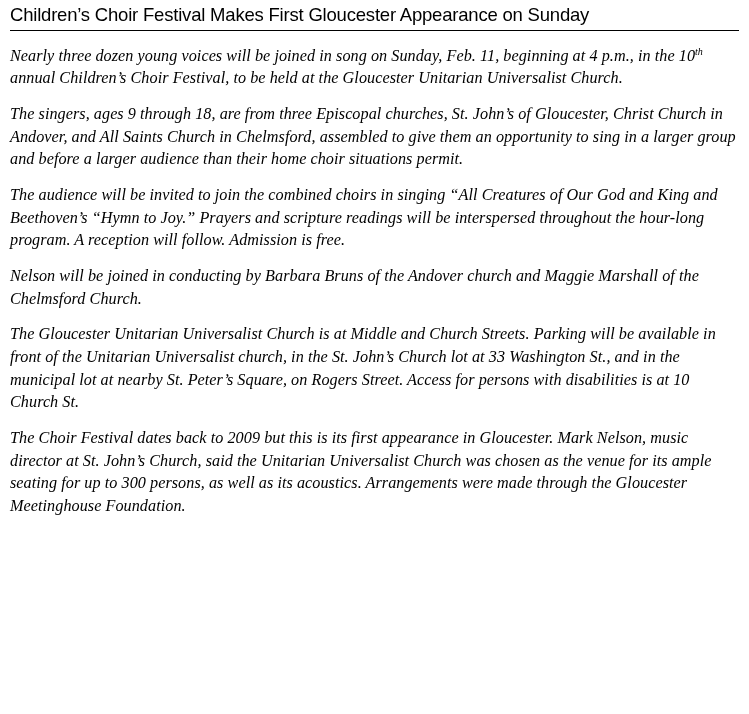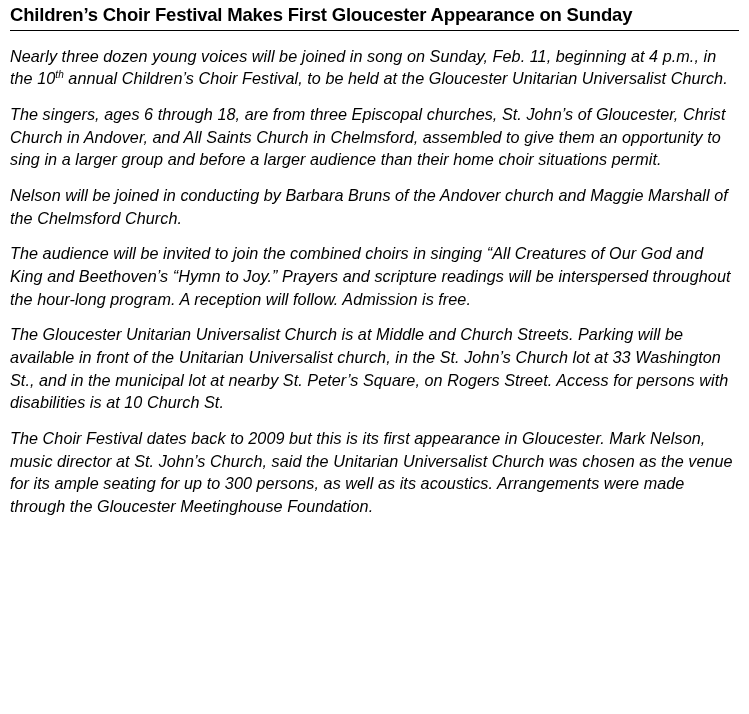--- a/index.html
+++ b/index.html
@@ -13,31 +13,31 @@
     font-family: "Liberation Serif", serif;
     color: #000000;
   }
   .page {
     width: 749px;
     box-sizing: border-box;
     padding: 4px 10px 10px 10px;
   }
   .headline {
     font-family: "Liberation Sans", sans-serif;
-    font-weight: bold;
+    font-weight: normal;
     font-size: 18.5px;
     line-height: 1.22;
     letter-spacing: -0.2px;
     margin: 0 0 2px 0;
     padding: 0 0 3px 0;
     border-bottom: 1.5px solid #000000;
     display: block;
   }
   .body-para {
-    font-family: Liberation Sans, sans-serif;
+    font-family: Liberation Serif, serif;
     font-style: italic;
     font-size: 16.2px;
     line-height: 1.40;
     margin: 13px 0 0 0;
     text-align: left;
     letter-spacing: 0.05px;
   }
   .body-para:first-of-type {
     margin-top: 14px;
   }
@@ -51,24 +51,24 @@
 <body>
 
 <div class="page">
 
   <h1 class="headline">Children’s Choir Festival Makes First Gloucester Appearance on Sunday</h1>
 
   <p class="body-para">
     <span>Nearly three dozen young voices will be joined in song on Sunday, Feb. 11, beginning at 4 p.m., in the 10</span><sup>th</sup><span> annual Children’s Choir Festival, to be held at the Gloucester Unitarian Universalist Church.</span>
   </p>
 
-  <p class="body-para">The singers, ages 6 through 18, are from three Episcopal churches, St. John’s of Gloucester, Christ Church in Andover, and All Saints Church in Chelmsford, assembled to give them an opportunity to sing in a larger group and before a larger audience than their home choir situations permit.</p>
+  <p class="body-para">The singers, ages 9 through 18, are from three Episcopal churches, St. John’s of Gloucester, Christ Church in Andover, and All Saints Church in Chelmsford, assembled to give them an opportunity to sing in a larger group and before a larger audience than their home choir situations permit.</p>
 
 
+  <p class="body-para">The audience will be invited to join the combined choirs in singing “All Creatures of Our God and King and Beethoven’s “Hymn to Joy.” Prayers and scripture readings will be interspersed throughout the hour-long program. A reception will follow. Admission is free.</p>
+
   <p class="body-para">Nelson will be joined in conducting by Barbara Bruns of the Andover church and Maggie Marshall of the Chelmsford Church.</p>
-
-  <p class="body-para">The audience will be invited to join the combined choirs in singing “All Creatures of Our God and King and Beethoven’s “Hymn to Joy.” Prayers and scripture readings will be interspersed throughout the hour-long program. A reception will follow. Admission is free.</p>
 
   <p class="body-para">The Gloucester Unitarian Universalist Church is at Middle and Church Streets. Parking will be available in front of the Unitarian Universalist church, in the St. John’s Church lot at 33 Washington St., and in the municipal lot at nearby St. Peter’s Square, on Rogers Street.   Access for persons with disabilities is at 10 Church St.</p>
 
   <p class="body-para">The Choir Festival dates back to 2009 but this is its first appearance in Gloucester. Mark Nelson, music director at St. John’s Church, said the Unitarian Universalist Church was chosen as the venue for its ample seating for up to 300 persons, as well as its acoustics.  Arrangements were made through the Gloucester Meetinghouse Foundation.</p>
 
 </div>
 
 </body></html>

